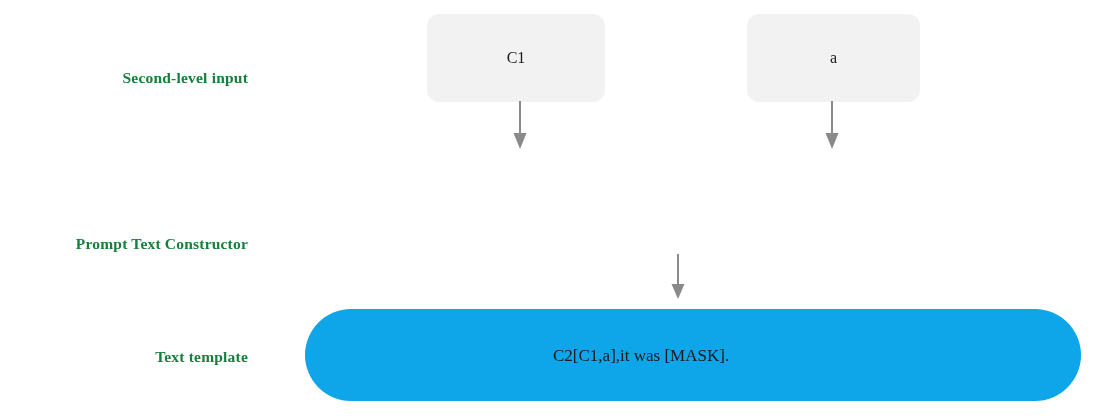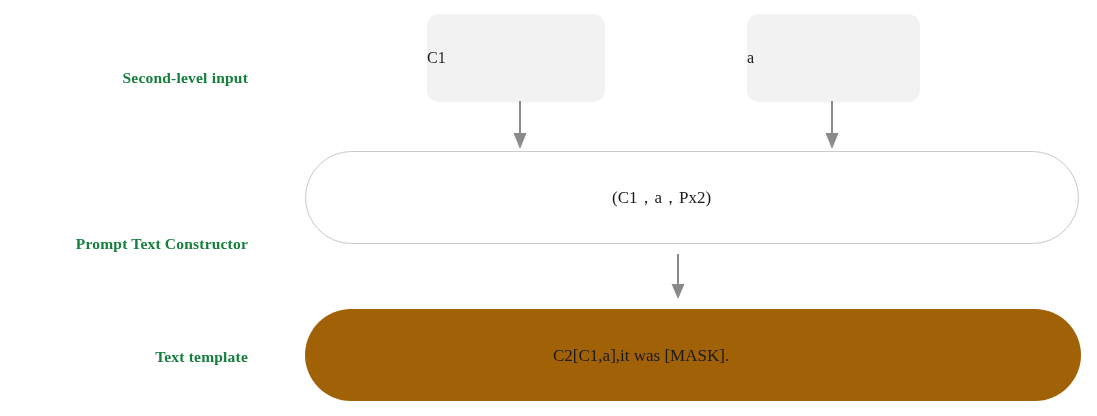--- a/index.html
+++ b/index.html
@@ -39,20 +39,21 @@
     display: flex;
     align-items: center;
     font-family: "Liberation Serif", "DejaVu Serif", serif;
     color: #1a1a1a;
   }
 
   
   .input-box {
     background: #f2f2f2;
     border-radius: 12px;
+    justify-content: center;
     font-size: 16px;
   }
   #node-c1 { left: 427px; top: 14px;  width: 178px; height: 88px; }
   #node-a  { left: 747px; top: 14px;  width: 173px; height: 88px; }
 
   
   #node-prompt {
     left: 305px;
     top: 151px;
     width: 774px;
@@ -64,21 +65,21 @@
     font-size: 17px;
   }
   #node-prompt .node-text { margin-left: 306px; white-space: pre; }
 
   
   #node-template {
     left: 305px;
     top: 309px;
     width: 776px;
     height: 92px;
-    background: #a16207;
+    background: #0ea5e9;
     border-radius: 46px;
     justify-content: flex-start;
     font-size: 17px;
   }
   #node-template .node-text { margin-left: 248px; white-space: pre; }
 
   .node-text { line-height: 1; }
 
   
   .arrow {
@@ -115,23 +116,20 @@
     </svg>
   </div>
 
   <div class="arrow" id="arrow-a-to-prompt">
     <svg width="16" height="50" viewBox="0 0 16 50" xmlns="http://www.w3.org/2000/svg">
       <line x1="8" y1="0" x2="8" y2="33" stroke="#8a8a8a" stroke-width="2"></line>
       <polygon points="1.5,32 14.5,32 8,48" fill="#8a8a8a"></polygon>
     </svg>
   </div>
 
-  <div class="node" id="node-prompt">
-    <span class="node-text">(C1，a，Px2)</span>
-  </div>
 
   <div class="arrow" id="arrow-prompt-to-template">
     <svg width="16" height="47" viewBox="0 0 16 47" xmlns="http://www.w3.org/2000/svg">
       <line x1="8" y1="0" x2="8" y2="31" stroke="#8a8a8a" stroke-width="2"></line>
       <polygon points="1.5,30 14.5,30 8,45" fill="#8a8a8a"></polygon>
     </svg>
   </div>
 
   <div class="node" id="node-template">
     <span class="node-text">C2[C1,a],it was [MASK].</span>

